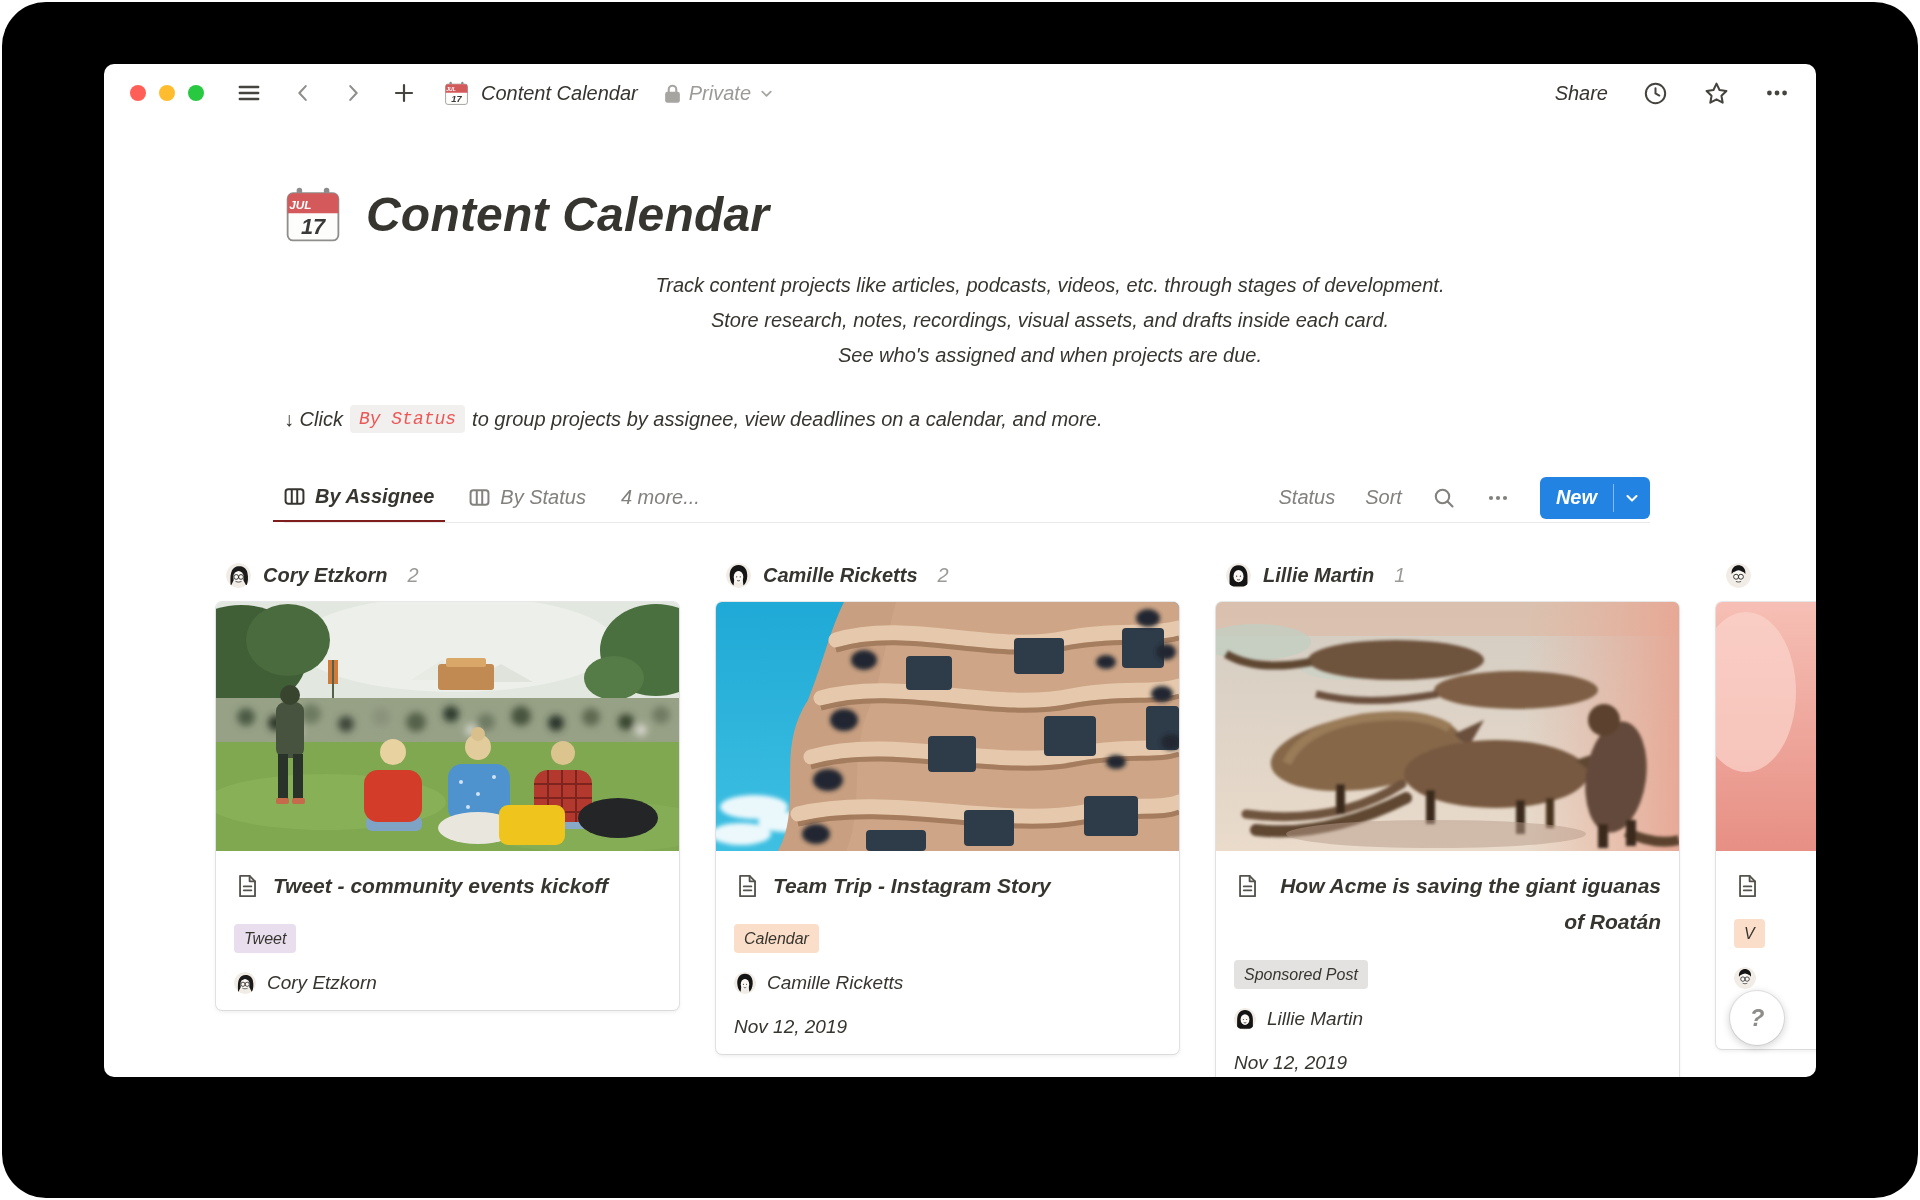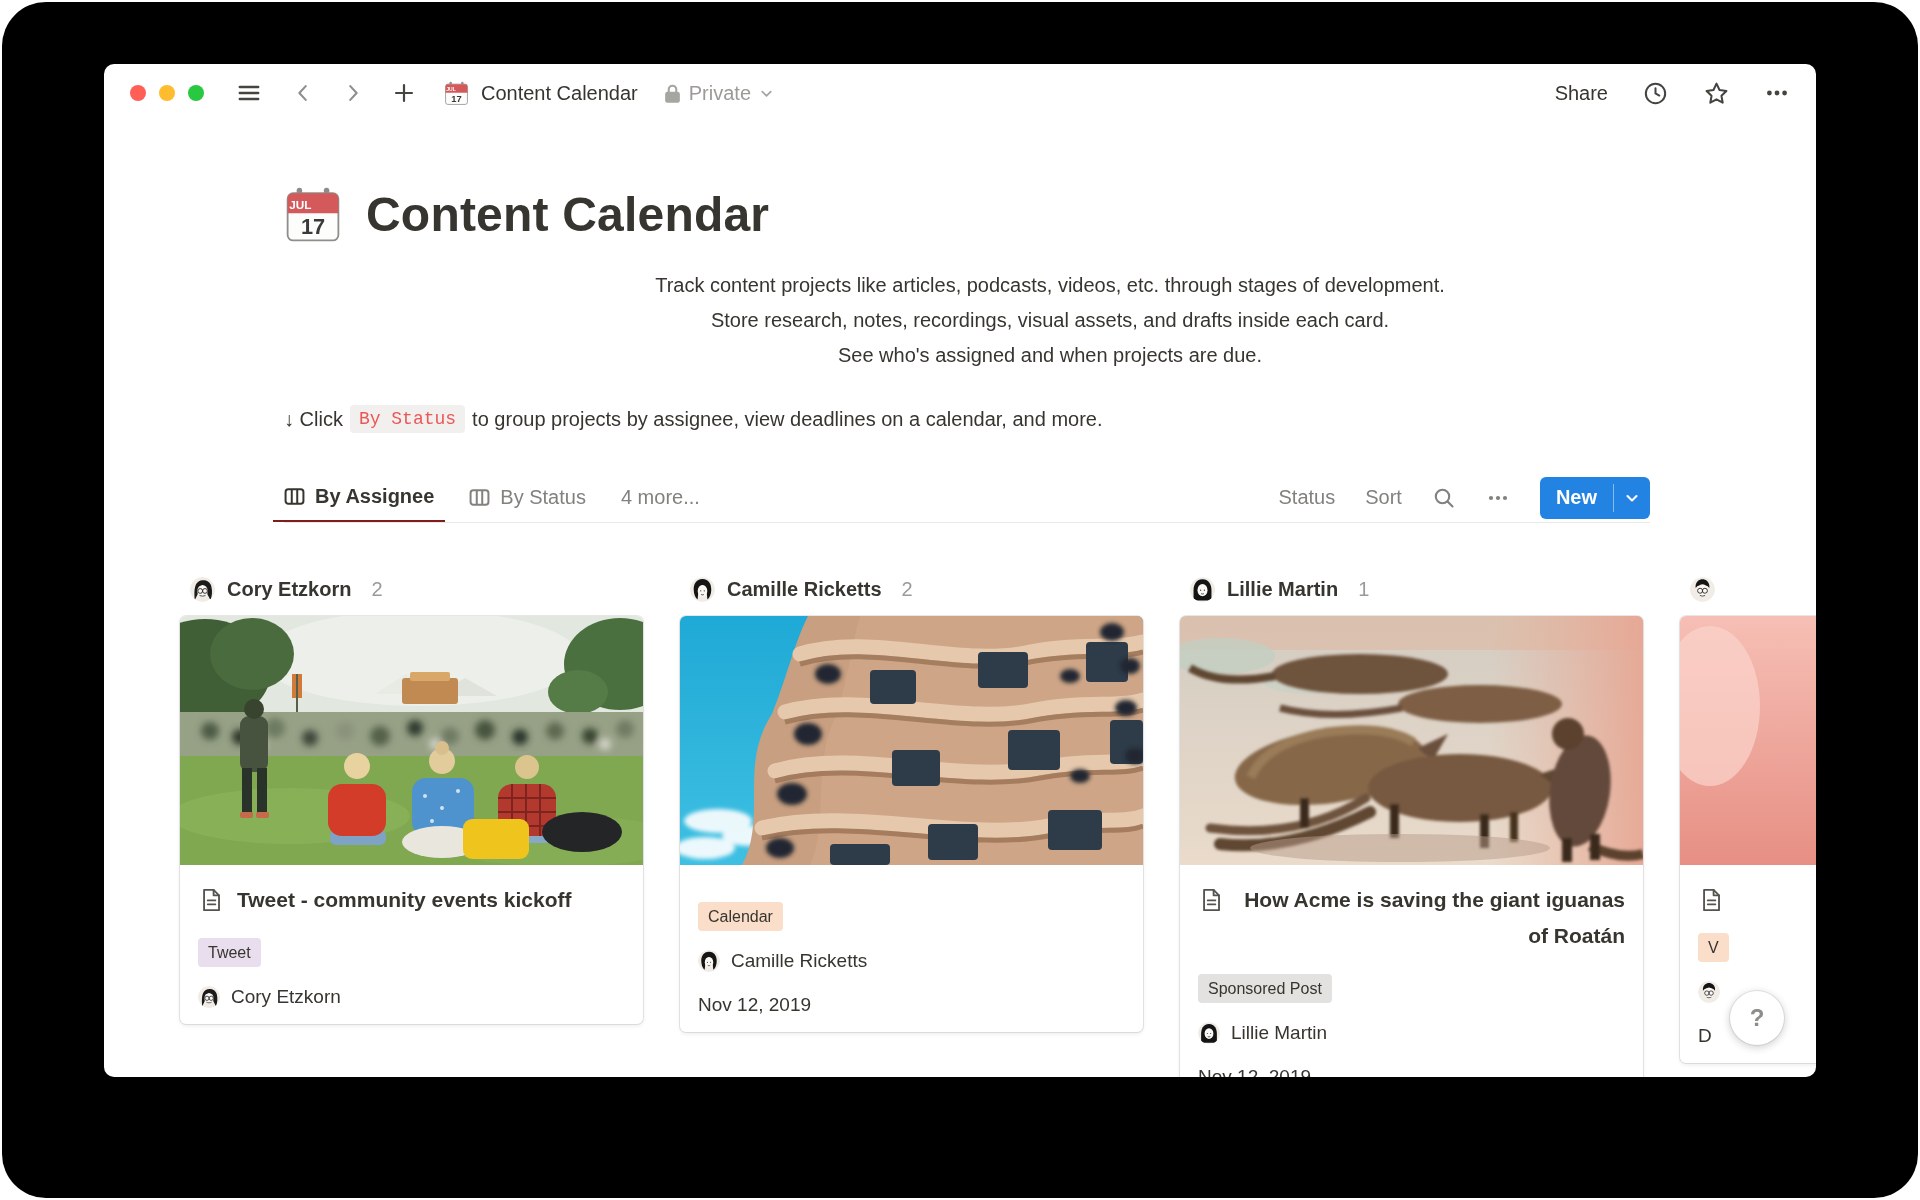--- a/index.html
+++ b/index.html
@@ -8,21 +8,21 @@
     background:#ffffff;
     font-family:"Liberation Sans", sans-serif;
     -webkit-font-smoothing:antialiased;
   }
   .shadow-frame{
     position:absolute;left:2px;top:2px;right:2px;bottom:2px;
     background:#000;border-radius:44px;
   }
   .window{
     position:absolute;left:104px;top:64px;width:1712px;height:1013px;
-    background:#fff;border-radius:10px;overflow:hidden;
+    background:#fff;border-radius:10px;overflow:hidden;font-style:italic;
   }
 
   
   .topbar{display:flex;align-items:center;height:58px;padding:0 26px;}
   .traffic{display:flex;gap:13px;margin-right:32px;}
   .dot{width:16px;height:16px;border-radius:50%;}
   .dot.red{background:#FF5F57;} .dot.yellow{background:#FEBC2E;} .dot.green{background:#28C840;}
   .tb-ic{display:flex;align-items:center;justify-content:center;cursor:pointer;}
   .nav-group{display:flex;align-items:center;gap:28px;margin-right:28px;}
   .crumb{display:flex;align-items:center;gap:12px;}
@@ -55,21 +55,21 @@
   .tab.active{color:#37352F;font-weight:700;border-bottom:2px solid #7f1d1d;}
   .tab-more{color:#82817E;font-size:20px;padding:0 11px;cursor:pointer;}
   .view-controls{margin-left:auto;display:flex;align-items:center;gap:30px;}
   .ctrl-label{font-size:20px;color:#82817E;cursor:pointer;}
   .new-btn{display:flex;align-items:stretch;background:#2383E2;border-radius:6px;height:42px;cursor:pointer;overflow:hidden;}
   .new-btn-main{display:flex;align-items:center;padding:0 16px;color:#fff;font-size:20px;font-weight:700;}
   .new-btn-sep{width:1px;background:rgba(255,255,255,.45);margin:7px 0;}
   .new-btn-caret{display:flex;align-items:center;justify-content:center;width:36px;}
 
   
-  .board{display:flex;gap:37px;padding-left:76px;margin-top:47px;}
+  .board{display:flex;gap:37px;padding-left:112px;margin-top:33px;}
   .column{width:463px;flex:none;}
   .col-header{display:flex;align-items:center;gap:12px;height:38px;padding-left:10px;}
   .col-name{font-size:20px;font-weight:700;color:#37352F;}
   .col-count{font-size:20px;color:#9B9A97;margin-left:8px;}
   .avatar{border-radius:50%;flex:none;display:block;}
   .avatar-24{width:25px;height:25px;}
   .avatar-22{width:22px;height:22px;}
 
   .card{
     margin-top:8px;background:#fff;border-radius:6px;overflow:hidden;cursor:pointer;
@@ -457,20 +457,26 @@
               <ellipse cx="432" cy="16" rx="12" ry="9"></ellipse>
                 <ellipse cx="450" cy="50" rx="10" ry="8"></ellipse>
               <ellipse cx="446" cy="92" rx="11" ry="8"></ellipse>
                 <ellipse cx="455" cy="140" rx="10" ry="8"></ellipse>
               <ellipse cx="390" cy="60" rx="10" ry="7"></ellipse>
                 <ellipse cx="400" cy="160" rx="10" ry="7"></ellipse>
             </g>
           </svg>
         </div>
         <div class="card-body">
+          <div class="card-title">
+            <svg class="doc-ic" width="26" height="26" viewBox="0 0 24 24">
+                <use href="#doc-glyph"></use>
+              </svg>
+            <span>Team Trip - Instagram Story</span>
+          </div>
           <span class="tag tag-peach">Calendar</span>
           <div class="person">
             <svg class="avatar avatar-22" viewBox="0 0 24 24">
                 <use href="#av-camille"></use>
               </svg>
             <span>Camille Ricketts</span>
           </div>
           <div class="card-date">Nov 12, 2019</div>
         </div>
       </div>

